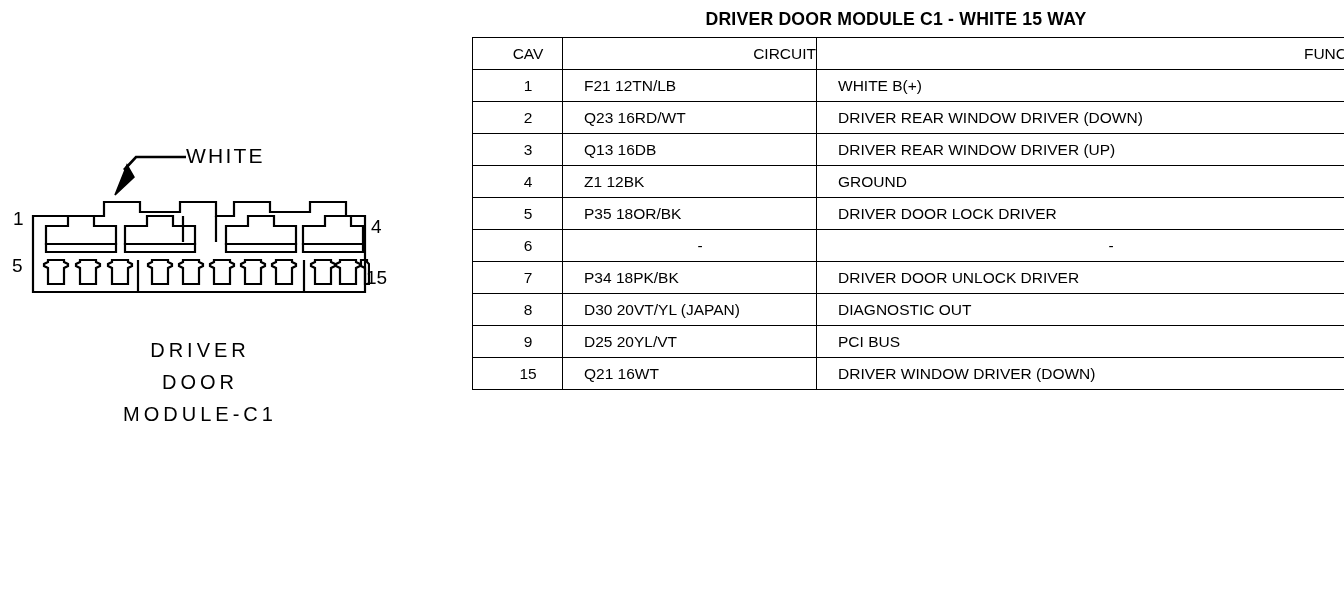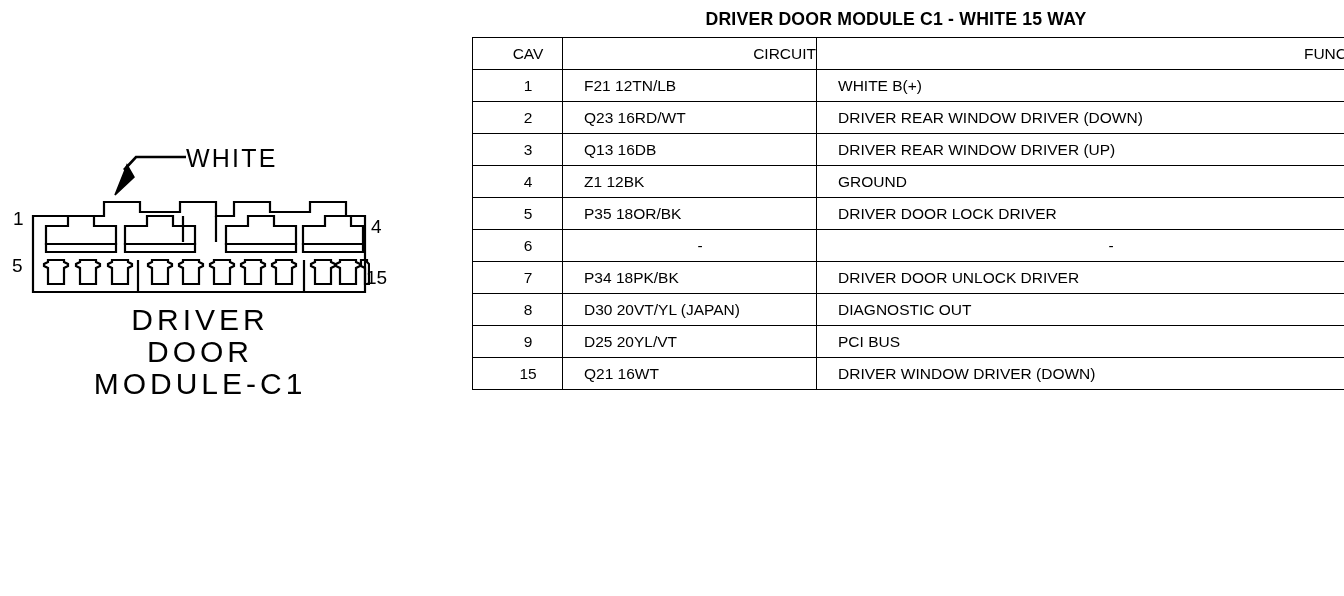--- a/index.html
+++ b/index.html
@@ -22,21 +22,21 @@
     left: 0;
     top: 0;
     width: 440px;
     height: 596px;
   }
 
   #white-callout-label {
     position: absolute;
     left: 186px;
     top: 144px;
-    font-size: 25px;
+    font-size: 21px;
     letter-spacing: 2.2px;
     font-weight: 400;
     white-space: nowrap;
   }
 
   #callout-arrow-svg {
     position: absolute;
     left: 100px;
     top: 138px;
     width: 100px;
@@ -57,24 +57,24 @@
     font-weight: 400;
   }
   #pin-label-1 { left: 13px;  top: 208px; }
   #pin-label-5 { left: 12px;  top: 255px; }
   #pin-label-4 { left: 371px; top: 216px; }
   #pin-label-15{ left: 366px; top: 267px; }
 
   #connector-caption {
     position: absolute;
     left: 0;
-    top: 304px;
+    top: 334px;
     width: 400px;
     text-align: center;
-    font-size: 30px;
+    font-size: 20px;
     letter-spacing: 4px;
     line-height: 32px;
   }
   #connector-caption div { white-space: nowrap; }
 
   
   #table-panel {
     position: absolute;
     left: 472px;
     top: 8px;

